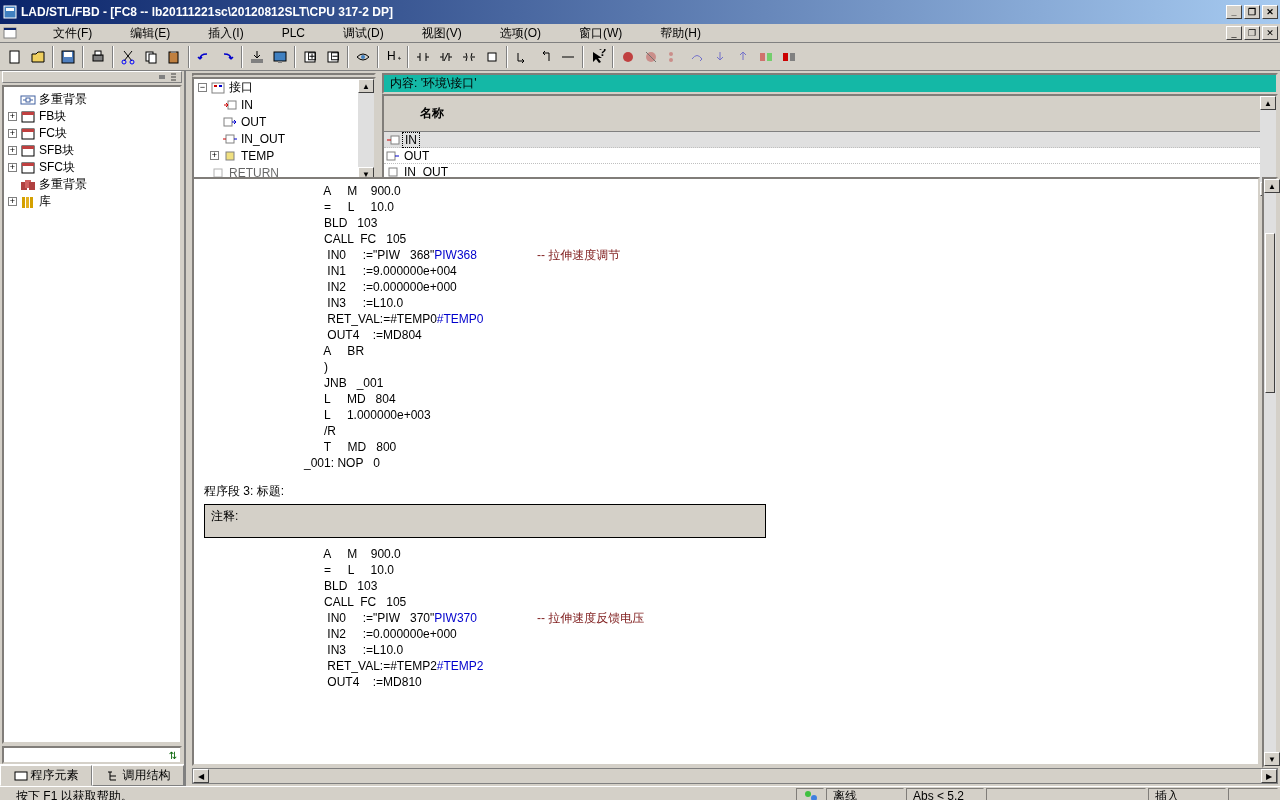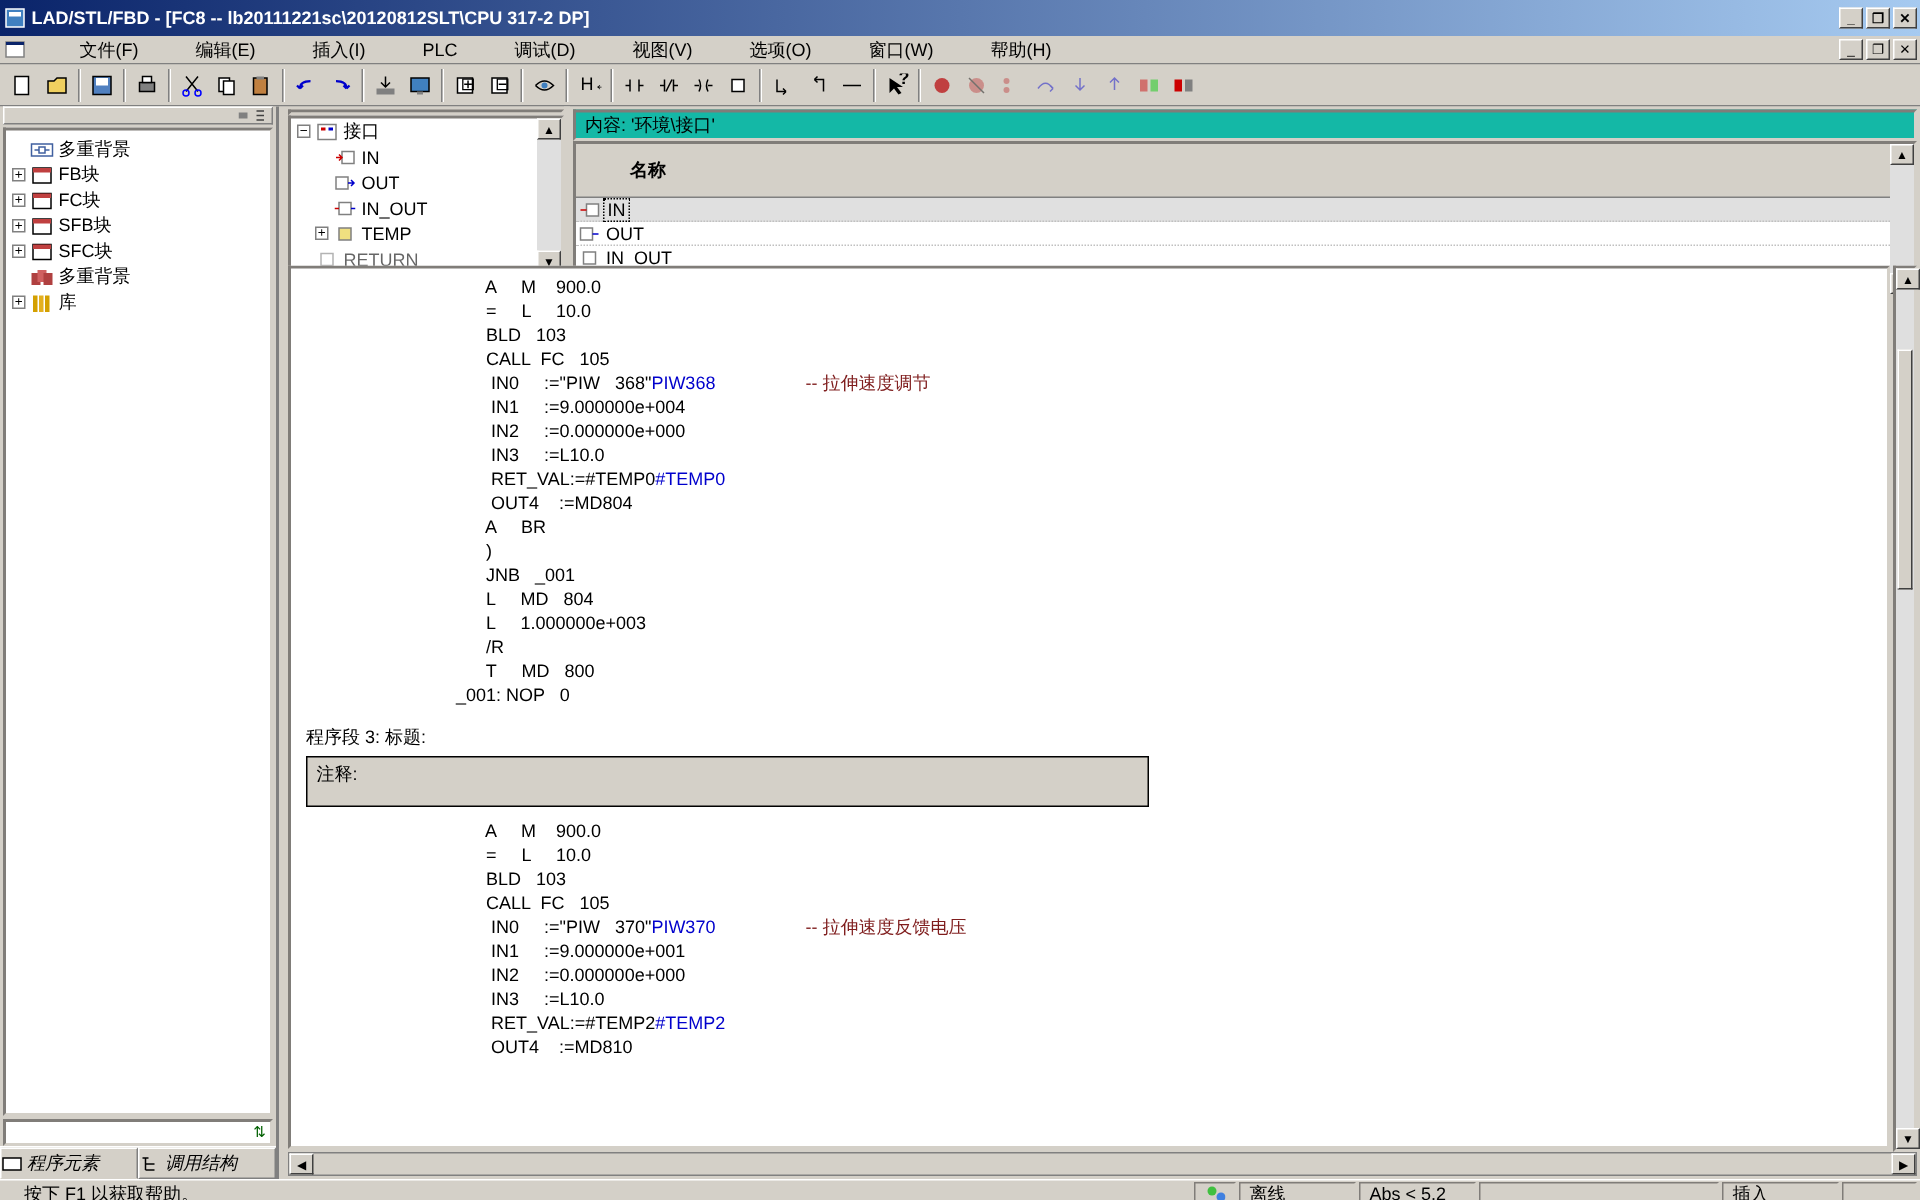--- a/index.html
+++ b/index.html
@@ -25,21 +25,21 @@
 .left-pane { width: 186px; background: #d4d0c8; display: flex; flex-direction: column; border-right: 2px solid #808080; }
 .left-pane-inner { flex: 1; background: #fff; border: 2px inset #d4d0c8; margin: 2px; overflow: auto; }
 .left-pane-header { height: 12px; background: #d4d0c8; border: 1px solid #808080; border-top-color: #fff; border-left-color: #fff; margin: 0 2px; display: flex; justify-content: flex-end; align-items: center; padding-right: 2px; }
 .tree { padding: 4px 2px; }
 .tree-item { display: flex; align-items: center; height: 17px; padding-left: 2px; white-space: nowrap; cursor: pointer; }
 .tree-item .expander { width: 9px; height: 9px; border: 1px solid #808080; margin-right: 3px; display: inline-flex; align-items: center; justify-content: center; font-size: 9px; line-height: 1; background: #fff; }
 .tree-item .no-expander { width: 9px; margin-right: 3px; }
 .tree-item .tree-icon { width: 16px; height: 13px; margin-right: 3px; display: inline-flex; align-items: center; justify-content: center; }
 
 .left-footer { height: 22px; display: flex; border-top: 1px solid #fff; }
-.left-tab { flex: 1; border: 1px solid #808080; border-top-color: #fff; border-left-color: #fff; display: flex; align-items: center; gap: 3px; cursor: pointer; background: #d4d0c8; font-style: italic; }
+.left-tab { flex: 1; border: 1px solid #808080; border-top-color: #fff; border-left-color: #fff; display: flex; align-items: center; justify-content: center; gap: 3px; cursor: pointer; background: #d4d0c8; }
 .left-tab.active { background: #d4d0c8; border-bottom-color: #d4d0c8; }
 
 .splitter-v { width: 4px; background: #d4d0c8; cursor: ew-resize; }
 
 .right-pane { flex: 1; display: flex; flex-direction: column; background: #d4d0c8; }
 
 .right-top { height: 106px; display: flex; border-bottom: 4px solid #d4d0c8; }
 
 .name-table-wrap { flex: 1; margin: 2px; display: flex; flex-direction: column; }
 .content-label { height: 30px; border: 2px inset #d4d0c8; background: #14b8a6; padding-left: 6px; display: flex; align-items: center; }
@@ -562,21 +562,20 @@
           <div class="code-line">                                    /R</div>
           <div class="code-line">                                    T     MD   800</div>
           <div class="code-line">                              _001: NOP   0</div>
           <div class="segment-title">程序段  3: 标题:</div>
           <div class="comment-box">注释:</div>
           <div class="code-line">                                    A     M    900.0</div>
           <div class="code-line">                                    =     L     10.0</div>
           <div class="code-line">                                    BLD   103</div>
           <div class="code-line">                                    CALL  FC   105</div>
           <div class="code-line"><span>                                     IN0     :="PIW   370"</span><span class="code-blue">PIW370                  </span><span class="code-teal">-- 拉伸速度反馈电压</span></div>
-          <div class="code-line"><span>                                     IN1     :=9.000000e+001</span>                        </div>
           <div class="code-line"><span>                                     IN2     :=0.000000e+000</span>                        </div>
           <div class="code-line"><span>                                     IN3     :=L10.0</span>                        </div>
           <div class="code-line"><span>                                     RET_VAL:=#TEMP2</span><span class="code-blue">#TEMP2                  </span></div>
           <div class="code-line"><span>                                     OUT4    :=MD810</span>                        </div>
         </div>
       <div class="scrollbar-v" style="margin:0 2px 0 0; border:2px inset #d4d0c8;">
         <div class="scroll-arrow">▲</div>
         <div style="height:160px; margin:40px 1px 0 1px; background:#d4d0c8; border:1px solid #fff; border-right-color:#404040; border-bottom-color:#404040;"></div>
         <div style="flex:1;"></div>
         <div class="scroll-arrow">▼</div>

